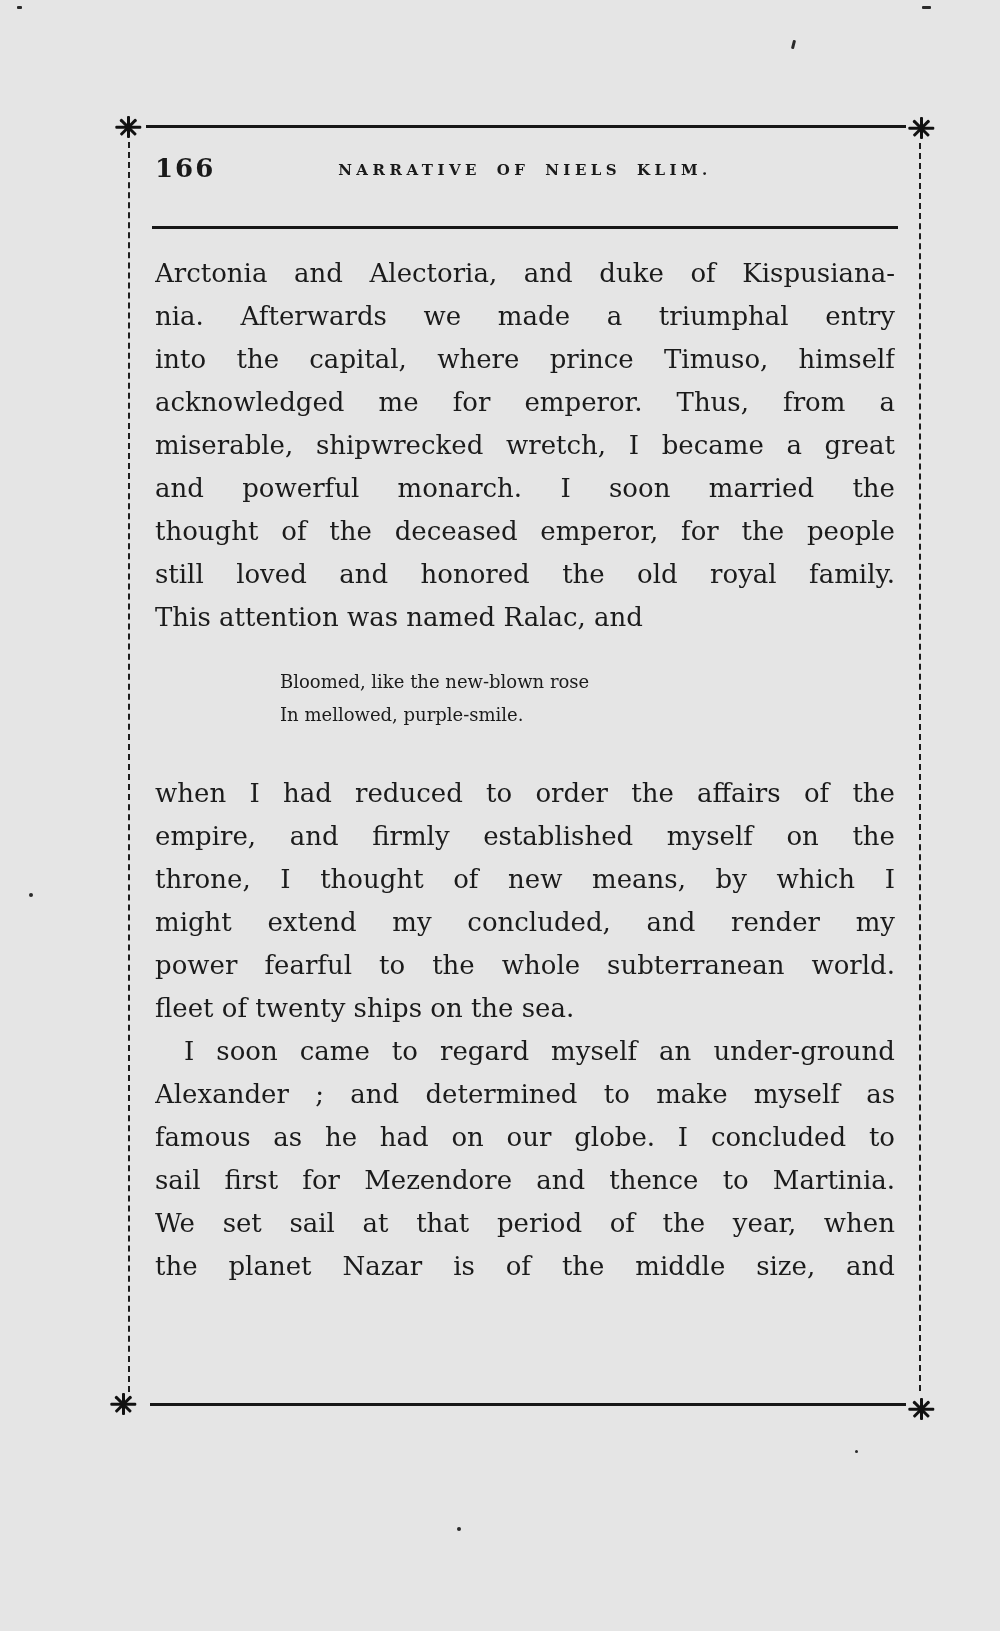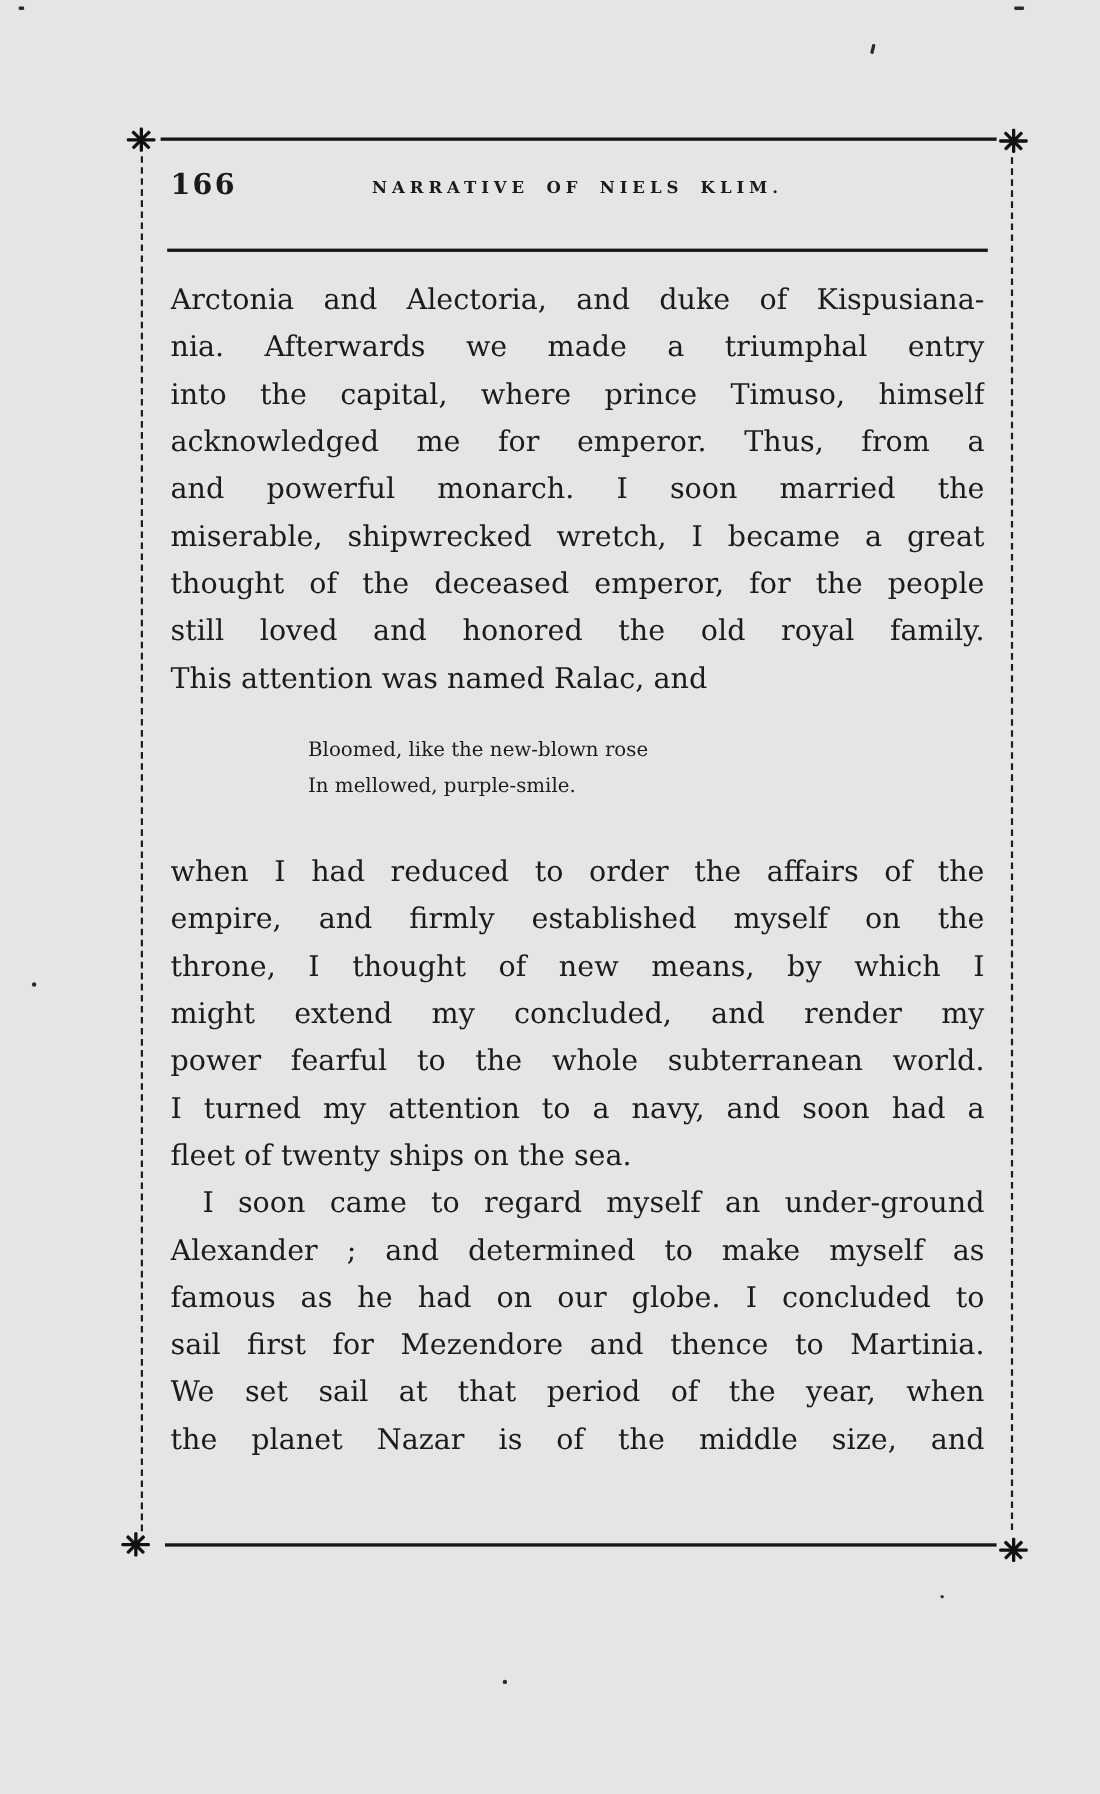--- a/index.html
+++ b/index.html
@@ -154,39 +154,38 @@
   <div class="running-title">NARRATIVE OF NIELS KLIM.</div>
   <div class="header-rule"></div>
 
   <div class="text-col">
 
     <div>
       <div class="line j">Arctonia and Alectoria, and duke of Kispusiana-</div>
       <div class="line j">nia. Afterwards we made a triumphal entry</div>
       <div class="line j">into the capital, where prince Timuso, himself</div>
       <div class="line j">acknowledged me for emperor. Thus, from a</div>
+      <div class="line j">miserable, shipwrecked wretch, I became a great</div>
       <div class="line j">and powerful monarch. I soon married the</div>
-      <div class="line j">miserable, shipwrecked wretch, I became a great</div>
       <div class="line j">thought of the deceased emperor, for the people</div>
       <div class="line j">still loved and honored the old royal family.</div>
       <div class="line">This attention was named Ralac, and</div>
     </div>
 
     <div class="verse">
       <div class="vline">Bloomed, like the new-blown rose</div>
       <div class="vline">In mellowed, purple-smile.</div>
     </div>
 
     <div>
       <div class="line j">when I had reduced to order the affairs of the</div>
       <div class="line j">empire, and firmly established myself on the</div>
       <div class="line j">throne, I thought of new means, by which I</div>
       <div class="line j">might extend my concluded, and render my</div>
       <div class="line j">power fearful to the whole subterranean world.</div>
-      <div class="line j">I turned my attention to a navy, and soon had a</div>
       <div class="line">fleet of twenty ships on the sea.</div>
     </div>
 
     <div>
       <div class="line j indent">I soon came to regard myself an under-ground</div>
       <div class="line j">Alexander ; and determined to make myself as</div>
       <div class="line j">famous as he had on our globe. I concluded to</div>
       <div class="line j">sail first for Mezendore and thence to Martinia.</div>
       <div class="line j">We set sail at that period of the year, when</div>
       <div class="line j">the planet Nazar is of the middle size, and</div>

